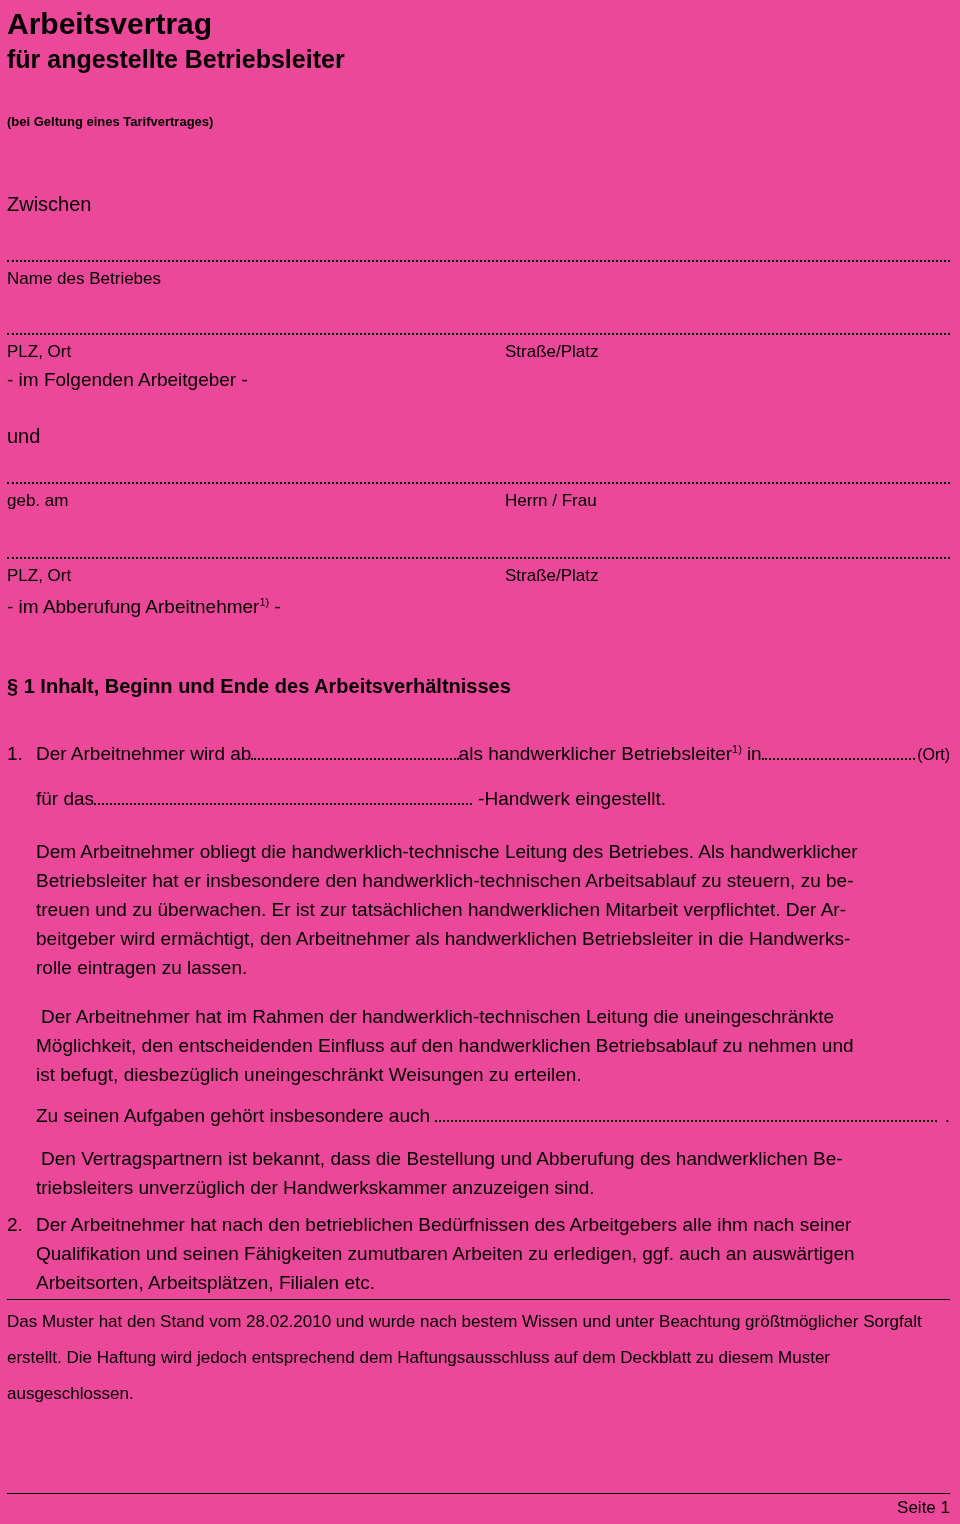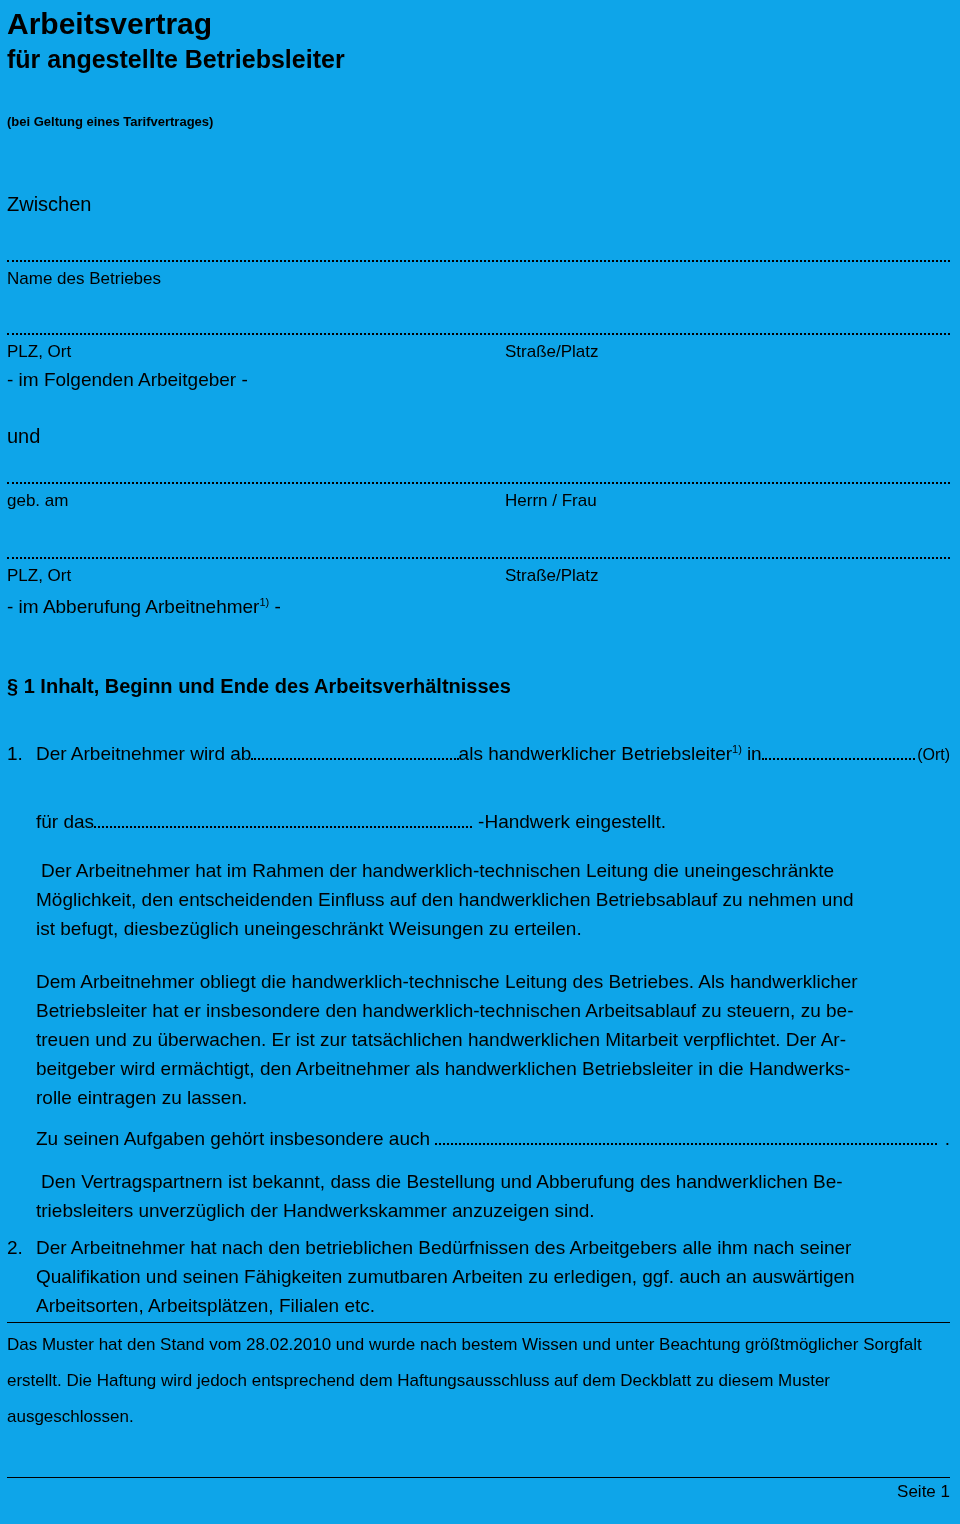--- a/index.html
+++ b/index.html
@@ -8,21 +8,21 @@
     width: 960px; height: 1524px;
     font-family: "Liberation Sans", sans-serif;
     color: #000;
     position: relative;
     overflow: hidden;
   }
   .page {
     position: relative;
     width: 960px; height: 1524px;
     padding: 6px 10px 0 7px;
-    background: #0ea5e9;
+    background: #ec4899;
   }
   .t1 { font-size: 30px; font-weight: bold; line-height: 36px; }
   .t2 { font-size: 25px; font-weight: bold; line-height: 34px; }
   .subtitle { margin-top: 34px; font-size: 13px; font-weight: bold; line-height: 24px; }
   .zwischen { margin-top: 58px; font-size: 20px; line-height: 24px; }
   .dotline { border-bottom: 2px dotted #000; height: 0; width: 100%; }
   .dl1 { margin-top: 44px; }
   .dl2 { margin-top: 44px; }
   .dl3 { margin-top: 34px; }
   .dl4 { margin-top: 46px; }
@@ -41,31 +41,31 @@
   .item-body { flex: 1 1 auto; min-width: 0; font-size: 19px; }
   .fillrow { display: flex; align-items: baseline; font-size: 19px; line-height: 29px; }
   .dotfill { border-bottom: 2px dotted #000; height: 0; display: block; }
   .grow-a { flex: 1.35 1 0; }
   .grow-b { flex: 1 1 0; }
   .w378 { width: 378px; flex: 0 0 378px; }
   .seg { white-space: pre; }
   .ml6 { margin-left: 6px; }
   .ml5 { margin-left: 5px; }
   .ort { font-size: 16px; margin-left: 2px; }
-  .line2 { margin-top: 38px; }
+  .line2 { margin-top: 15px; }
   .para { white-space: pre-line; font-size: 19px; line-height: 29px; }
   .p1 { margin-top: 24px; }
   .p2 { margin-top: 20px; text-indent: 5px; }
   .tasksrow { margin-top: 12px; }
   .tasksrow .enddot { margin-left: 8px; }
   .p3 { margin-top: 14px; text-indent: 5px; }
   .foot-sep { margin-top: 2px; border-top: 1px solid #000; height: 0; width: 100%; }
   .disclaimer { margin-top: 4px; font-size: 17px; line-height: 36px; white-space: pre-line; }
   .page-footer {
-    position: absolute; left: 7px; right: 10px; bottom: 22px;
+    position: absolute; left: 7px; right: 10px; bottom: 6px;
     border-top: 1px solid #000;
     padding-top: 3px;
     text-align: right;
     font-size: 17px; line-height: 21px;
   }
 </style>
 </head>
 <body>
 
 <div class="page">
@@ -112,28 +112,28 @@
         <span class="dotfill grow-a"></span>
         <span class="seg"><span>als handwerklicher Betriebsleiter</span><sup>1)</sup><span class="ml5">in</span></span>
         <span class="dotfill grow-b"></span>
         <span class="ort">(Ort)</span>
       </div>
       <div class="fillrow line2">
         <span class="seg">für das</span>
         <span class="dotfill w378"></span>
         <span class="seg ml6">-Handwerk eingestellt.</span>
       </div>
-      <p class="para p2">Der Arbeitnehmer hat im Rahmen der handwerklich-technischen Leitung die uneingeschränkte
-Möglichkeit, den entscheidenden Einfluss auf den handwerklichen Betriebsablauf zu nehmen und
-ist befugt, diesbezüglich uneingeschränkt Weisungen zu erteilen.</p>
       <p class="para p1">Dem Arbeitnehmer obliegt die handwerklich-technische Leitung des Betriebes. Als handwerklicher
 Betriebsleiter hat er insbesondere den handwerklich-technischen Arbeitsablauf zu steuern, zu be-
 treuen und zu überwachen. Er ist zur tatsächlichen handwerklichen Mitarbeit verpflichtet. Der Ar-
 beitgeber wird ermächtigt, den Arbeitnehmer als handwerklichen Betriebsleiter in die Handwerks-
 rolle eintragen zu lassen.</p>
+      <p class="para p2">Der Arbeitnehmer hat im Rahmen der handwerklich-technischen Leitung die uneingeschränkte
+Möglichkeit, den entscheidenden Einfluss auf den handwerklichen Betriebsablauf zu nehmen und
+ist befugt, diesbezüglich uneingeschränkt Weisungen zu erteilen.</p>
       <div class="fillrow tasksrow">
         <span class="seg">Zu seinen Aufgaben gehört insbesondere auch</span>
         <span class="dotfill grow-b ml5"></span>
         <span class="seg enddot">.</span>
       </div>
       <p class="para p3">Den Vertragspartnern ist bekannt, dass die Bestellung und Abberufung des handwerklichen Be-
 triebsleiters unverzüglich der Handwerkskammer anzuzeigen sind.</p>
     </div>
   </div>
 

